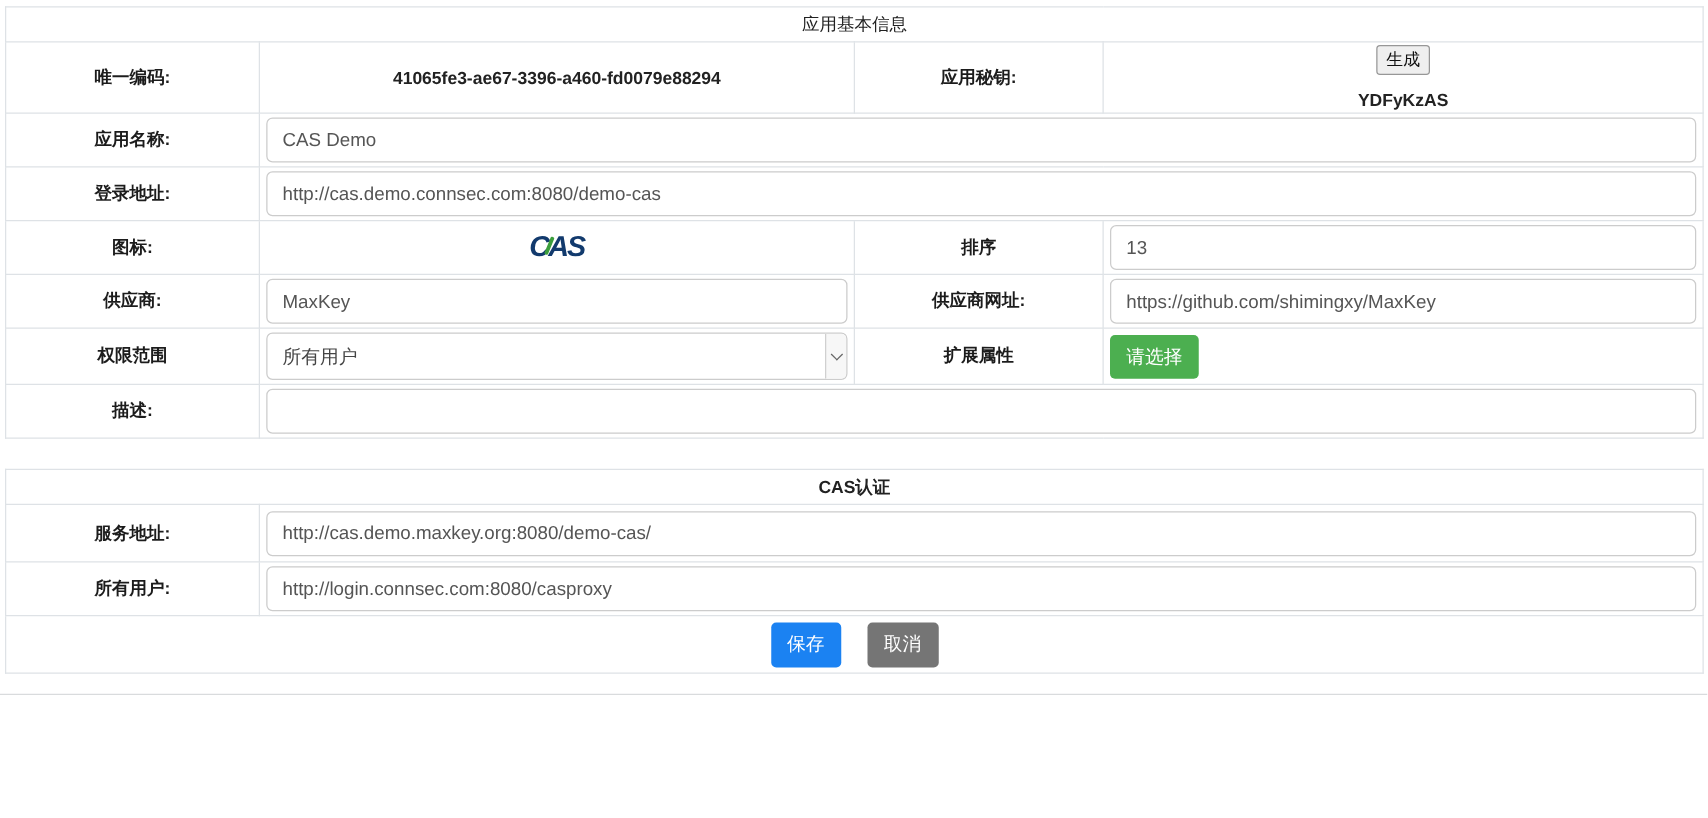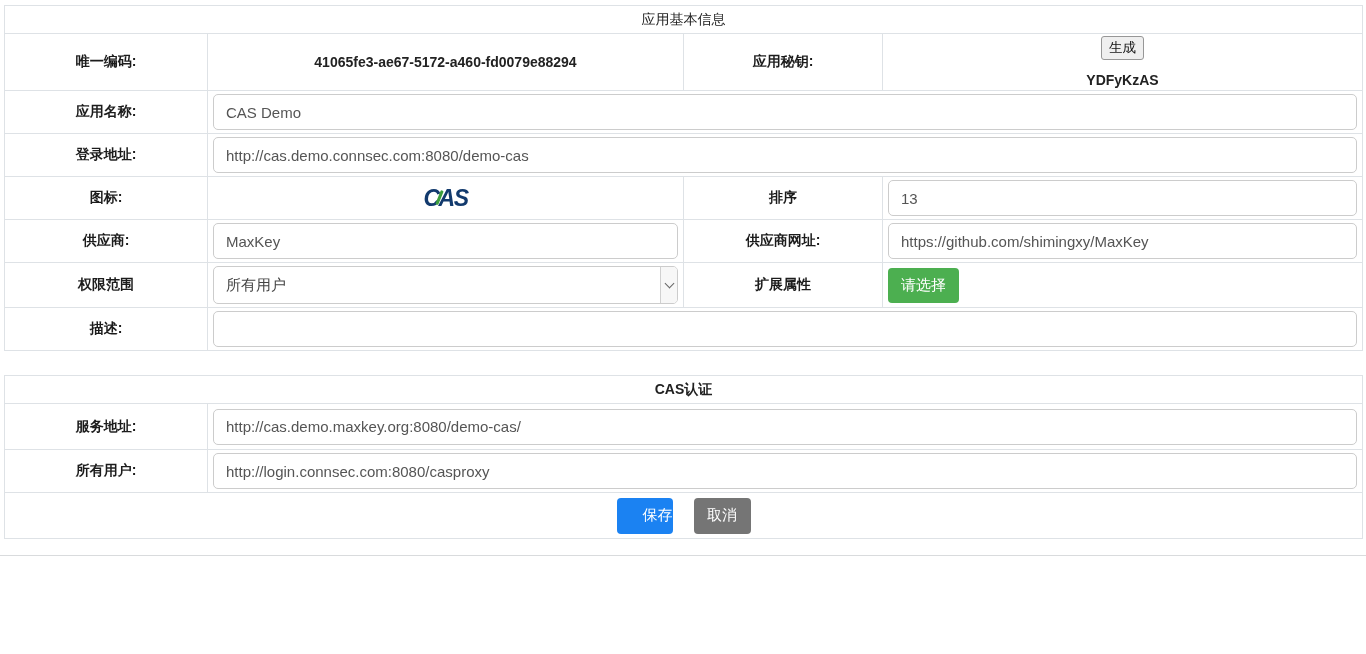--- a/index.html
+++ b/index.html
@@ -54,21 +54,21 @@
   .logo-text { font-style:italic; font-weight:900; font-size:23px; letter-spacing:-1.5px;
     color:#123a6d; font-family:"Liberation Sans","DejaVu Sans",sans-serif; }
   .logo-slash { position:absolute; left:15px; top:3px; width:2.5px; height:15px;
     background:#3c9e3c; transform:rotate(22deg); border-radius:1px; }
 
   .gap { height:24px; }
 
   tr.btn-row td { height:46px; text-align:center; }
   .btn-inline { display:inline-flex; gap:21px; align-items:center; }
   .save-btn { background:#1b82f2; border:none; border-radius:4px; color:#fff; font-size:15px;
-    width:56px; height:36px; cursor:pointer; font-family:"Liberation Sans","DejaVu Sans",sans-serif;text-align:right; }
+    width:56px; height:36px; cursor:pointer; font-family:"Liberation Sans","DejaVu Sans",sans-serif; }
   .cancel-btn { background:#757575; border:none; border-radius:4px; color:#fff; font-size:15px;
     width:57px; height:36px; cursor:pointer; font-family:"Liberation Sans","DejaVu Sans",sans-serif; }
 
   .footer-line { margin-top:16px; width:1366px; margin-left:-4px; border-bottom:1px solid #d9dbdd; }
 </style>
 </head>
 <body>
 
 <div class="page">
 
@@ -81,21 +81,21 @@
       </colgroup>
 
     <tbody>
         <tr class="hdr">
       <td colspan="4">应用基本信息</td>
     </tr>
 
     <tr class="row-tall">
       <td class="lbl">唯一编码:</td>
       <td class="center-cell">
-            <div class="uuid-val">41065fe3-ae67-5172-a460-fd0079e88294</div>
+            <div class="uuid-val">41065fe3-ae67-3396-a460-fd0079e88294</div>
           </td>
       <td class="lbl">应用秘钥:</td>
       <td class="center-cell">
         <div class="secret-wrap">
           <button class="native-btn">生成</button>
           <div class="secret-val">YDFyKzAS</div>
         </div>
       </td>
     </tr>
 

